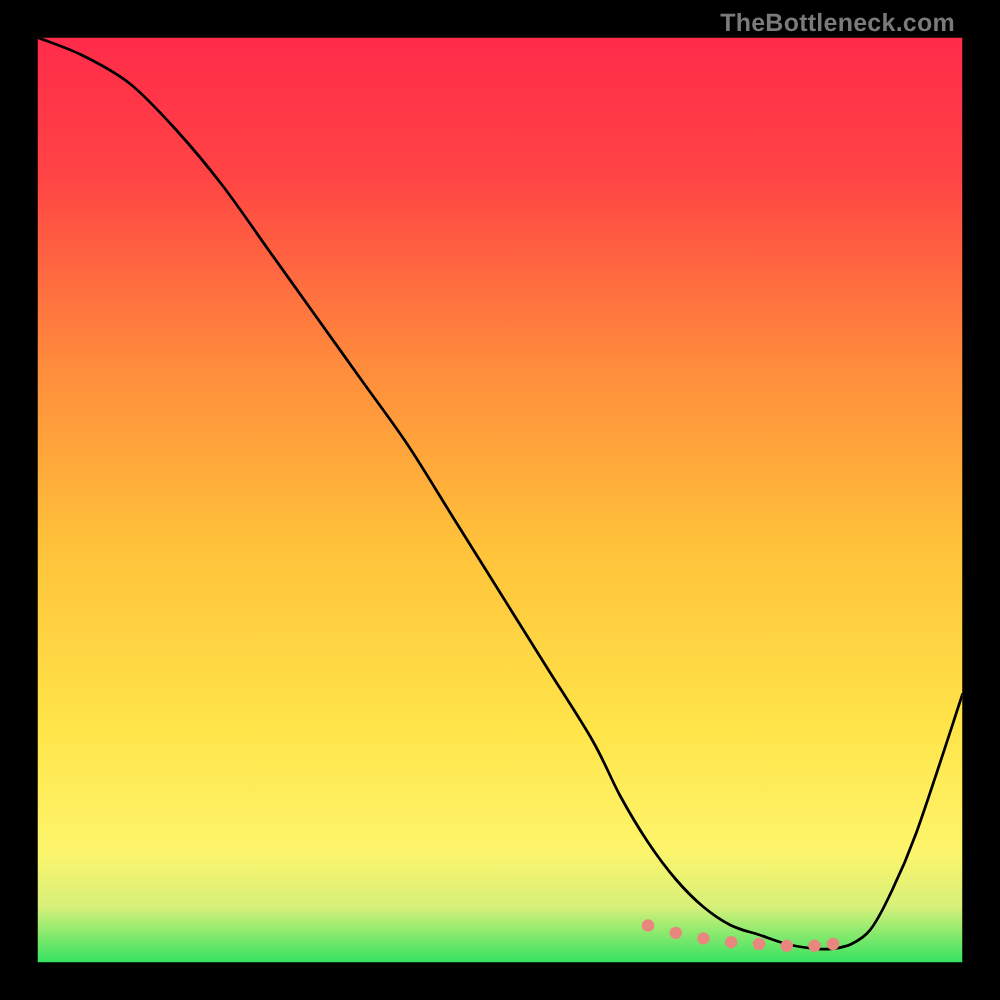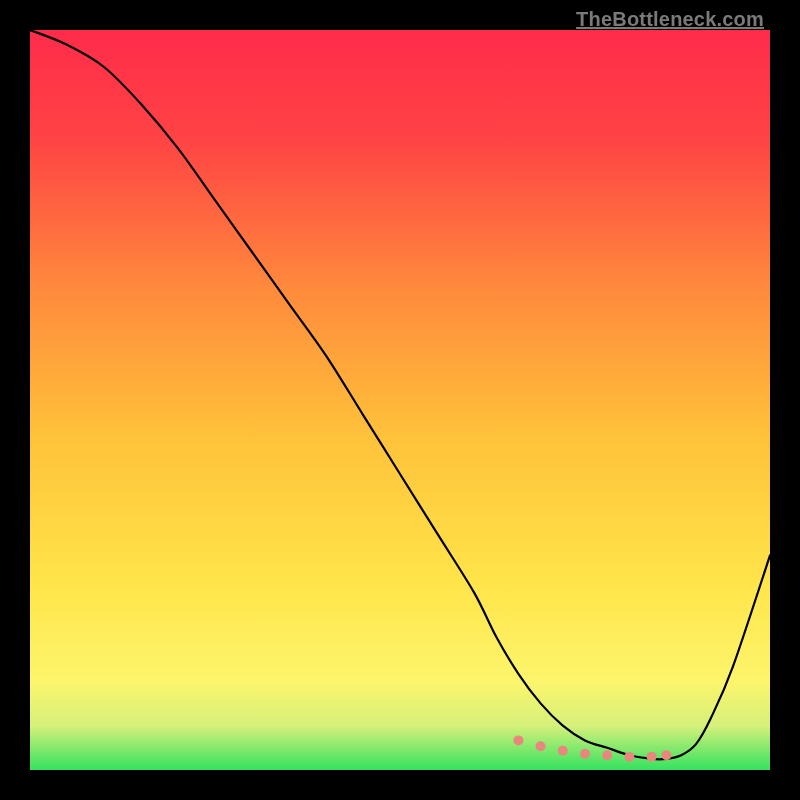--- a/index.html
+++ b/index.html
@@ -3,21 +3,20 @@
 <meta charset="utf-8">
 <style>
   * { margin: 0; padding: 0; box-sizing: border-box; }
   html, body { width: 800px; height: 800px; background: #000; overflow: hidden; }
   .frame { position: absolute; inset: 0; background: #000; }
   .plot { position: absolute; left: 30px; top: 30px; width: 740px; height: 740px; }
   .watermark {
     position: absolute; top: 8px; right: 36px;
     font: 600 20px Arial, Helvetica, sans-serif; color: #7a7a7a;
     letter-spacing: 0.2px;
-    text-decoration: underline;
   }
   svg { display: block; }
 </style>
 </head>
 <body>
 
 <div class="frame">
   <div class="watermark">TheBottleneck.com</div>
 
   <div class="plot">

